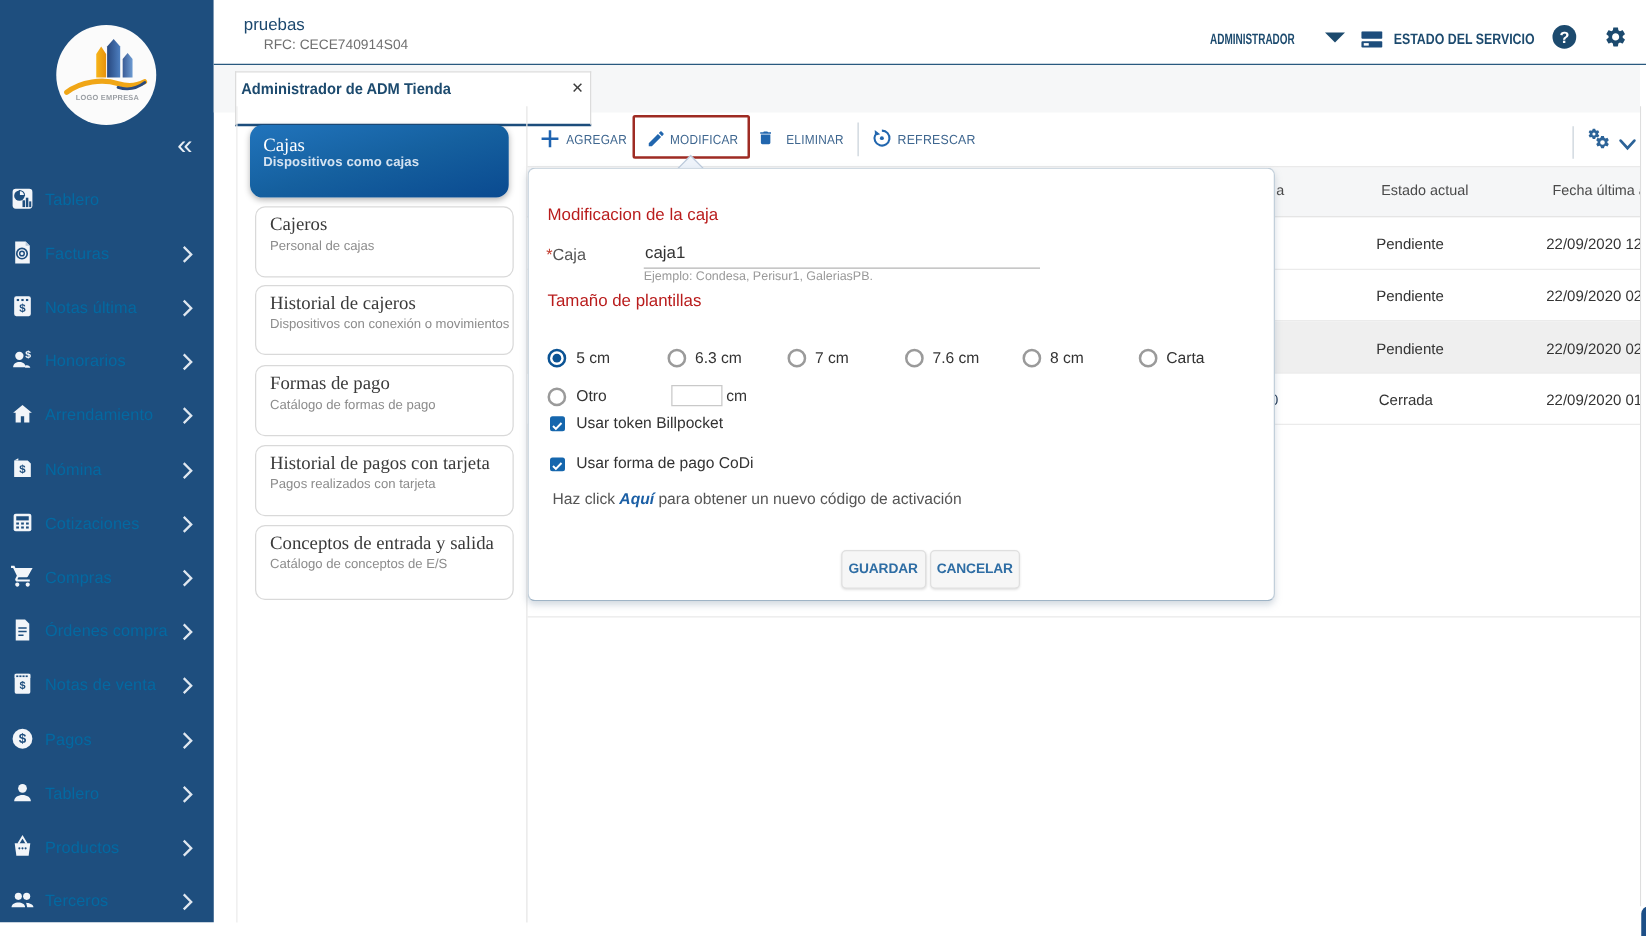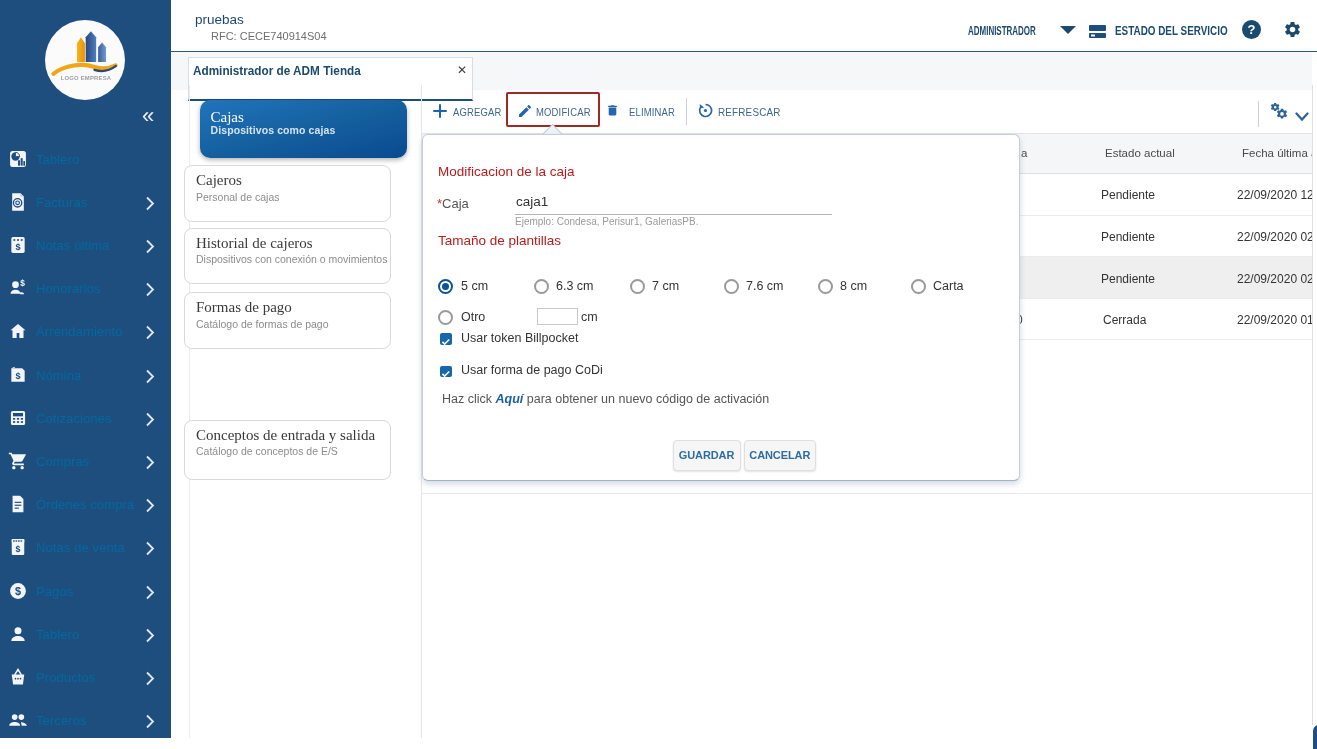--- a/index.html
+++ b/index.html
@@ -32,21 +32,21 @@
   .cond { display:inline-block; transform-origin:left center; }
 
   
   #tabbar { left:171px; top:52px; width:1141px; height:37.5px; background:#f6f7f8; }
   #tab-active { left:188px; top:57px; width:285px; height:44px; background:#fff;
      border:1px solid #dcdcdc; border-bottom:2px solid #1c4d7c; }
   #tab-active .tname { position:absolute; left:4px; top:6px; font-size:12.5px; color:#1c4a6e; }
   #tab-active .tclose { position:absolute; right:5px; top:5px; font-size:12px; color:#3c3c3c; }
 
   
-  .card { position:absolute; left:184px; width:207px; background:#fff;
+  .card { position:absolute; left:204px; width:207px; background:#fff;
      border:1px solid #d9d9d9; border-radius:8px; }
   .card .ct { position:absolute; left:11px; top:4px; font-family:"Liberation Serif", serif;
      font-size:15px; color:#3a3a3a; line-height:20px; white-space:normal; width:185px; }
   .card .cs { position:absolute; left:11px; font-size:10.5px; color:#8c8c8c; white-space:nowrap; top:24.5px; }
   #card-sel { left:199.5px; top:99.5px; width:207.5px; height:58px; border:none; border-radius:10px;
      background:linear-gradient(165deg,#2174bc 0%,#15609f 50%,#0a4a90 100%);
      box-shadow:0 2px 5px rgba(0,0,0,.3); }
   #card-sel .ct { color:#fff; top:7px; }
   #card-sel .cs { color:#d5e3f1; top:24px; font-size:10.5px; font-weight:bold; letter-spacing:.1px; }
   #vline { left:421px; top:85px; width:1px; height:664px; background:#e6e6e6; }
@@ -336,20 +336,24 @@
     <div class="cs">Personal de cajas</div>
   </div>
   <div class="card" style="top:227.7px; height:56.3px;">
     <div class="ct">Historial de cajeros</div>
     <div class="cs">Dispositivos con conexión o movimientos</div>
   </div>
   <div class="card" style="top:292px; height:57px;">
     <div class="ct">Formas de pago</div>
     <div class="cs">Catálogo de formas de pago</div>
   </div>
+  <div class="card" style="top:355.9px; height:57px;">
+    <div class="ct">Historial de pagos con tarjeta</div>
+    <div class="cs">Pagos realizados con tarjeta</div>
+  </div>
   <div class="card" style="top:419.5px; height:60px;">
     <div class="ct">Conceptos de entrada y salida</div>
     <div class="cs">Catálogo de conceptos de E/S</div>
   </div>
 
   <div class="abs" style="left:432px; top:103px;">
     <svg width="16" height="16" viewBox="0 0 19 19">
         <path d="M8.3 1.5h2.4v6.8h6.8v2.4h-6.8v6.8H8.3v-6.8H1.5V8.3h6.8z" fill="#1e63b0"></path>
       </svg>
   </div>

